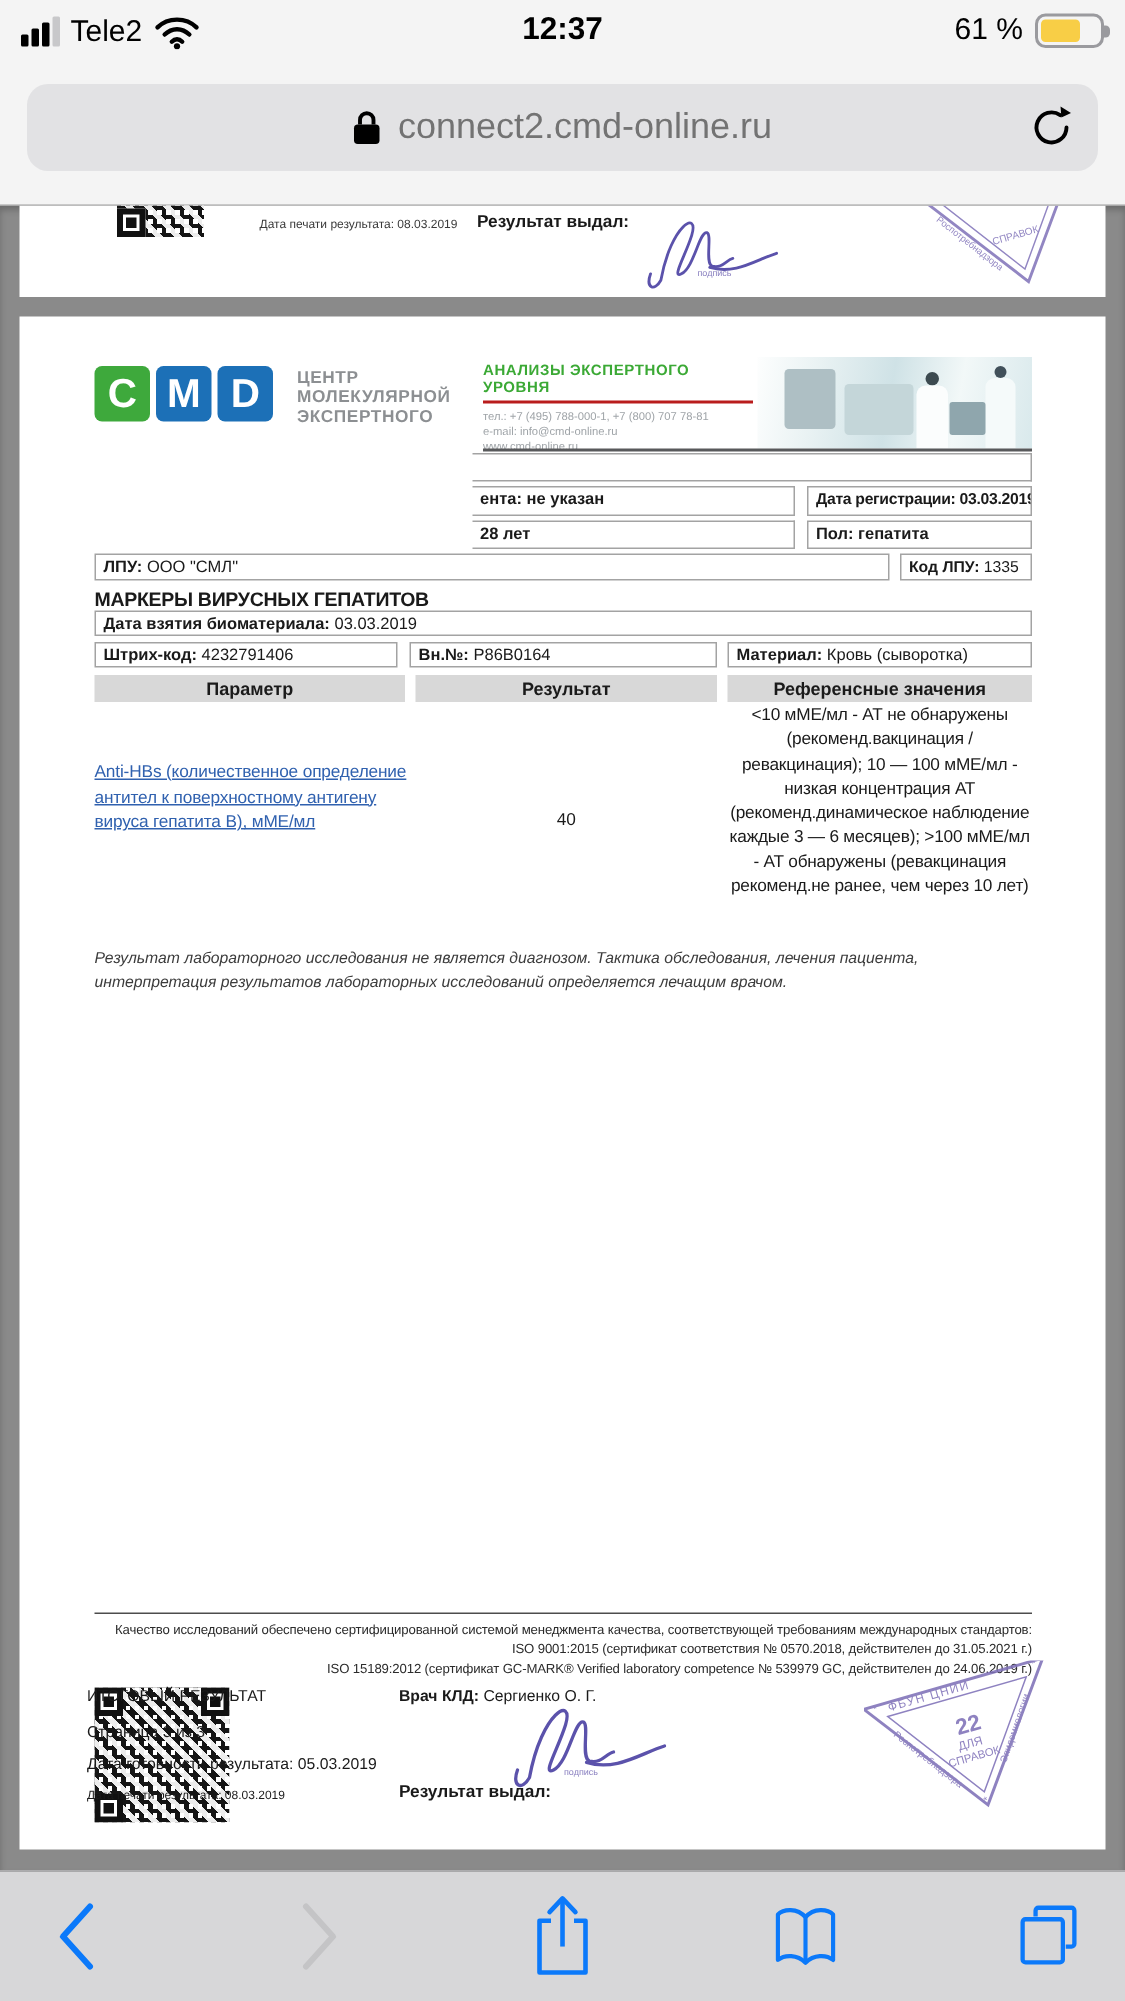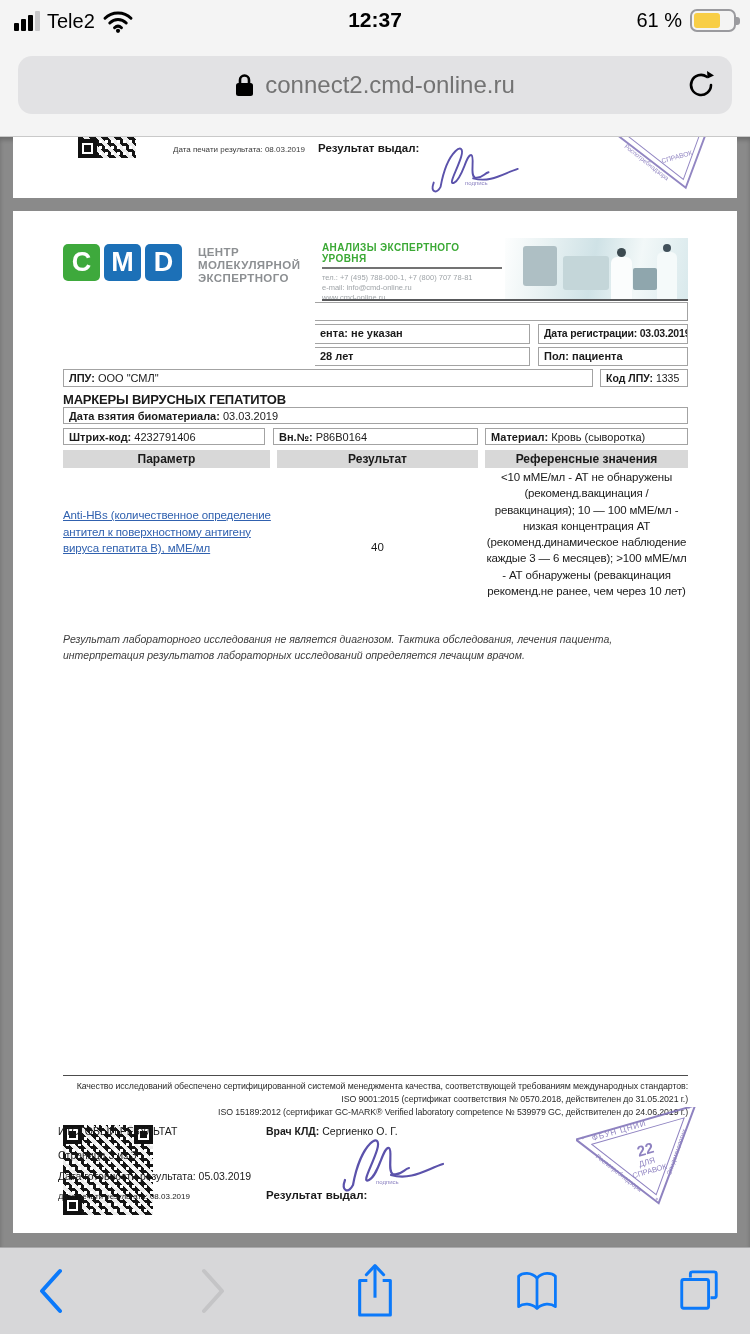--- a/index.html
+++ b/index.html
@@ -48,21 +48,21 @@
   .smallprint{font-size:8px;color:#3a3a3a;}
   .fbox{position:absolute;border:1px solid #a3a3a3;font-size:11px;padding:2px 5px 0;box-sizing:border-box;white-space:nowrap;overflow:hidden;color:#1a1a1a;}
   .noleft{border-left:none;}
 
   
   .logo-row{position:absolute;left:50px;top:33px;display:flex;align-items:flex-start;}
   .lsq{width:37px;height:37px;border-radius:5px;color:#fff;font-weight:bold;font-size:27px;display:flex;align-items:center;justify-content:center;margin-right:4px;}
   .lsq.g{background:#3ea93c;}.lsq.bl{background:#1c70b7;}
   .orgname{margin-left:12px;padding-top:2px;font-size:11.5px;font-weight:bold;color:#8c8f92;line-height:13px;letter-spacing:.4px;}
   .hdr-right{position:absolute;left:309px;top:31px;width:180px;}
-  .slogan{font-size:10px;font-weight:bold;color:#3ba935;letter-spacing:.4px;border-bottom:2px solid #737373;padding-bottom:3px;display:inline-block;}
+  .slogan{font-size:10px;font-weight:bold;color:#3ba935;letter-spacing:.4px;border-bottom:2px solid #b91c1c;padding-bottom:3px;display:inline-block;}
   .contacts{margin-top:4px;font-size:7.5px;color:#9fa4a8;line-height:10px;}
   .photo{position:absolute;left:492px;top:27px;width:183px;height:61px;overflow:hidden;
     background:linear-gradient(100deg,#fdfefe 0%,#e9f2f3 22%,#cfe2e6 48%,#f2f8f8 72%,#d9e9ec 100%);}
   .photo .shape{position:absolute;}
   .hrule{position:absolute;left:309px;top:88px;width:366px;height:2px;background:#58595b;}
 
   
   .thcell{position:absolute;top:239px;height:18px;background:#d8d8d8;font-size:12px;font-weight:bold;text-align:center;padding-top:2px;box-sizing:border-box;color:#1a1a1a;}
 
   .paramlink{position:absolute;left:50px;top:296px;width:214px;font-size:11.5px;line-height:16.5px;color:#3061af;text-decoration:underline;letter-spacing:-.1px;}
@@ -184,21 +184,21 @@
         <div class="shape" style="left:158px;top:6px;width:8px;height:8px;background:#41505a;border-radius:50%;"></div>
         <div class="shape" style="left:152px;top:14px;width:20px;height:47px;background:#f5fafa;border-radius:6px 6px 0 0;"></div>
         <div class="shape" style="left:128px;top:30px;width:24px;height:22px;background:#8fa6ad;border-radius:2px;"></div>
       </div>
       <div class="hrule"></div>
 
       <div class="fbox noleft" style="left:302px;top:91px;width:373px;height:19px;"></div>
       <div class="fbox noleft b" style="left:302px;top:113px;width:215px;height:20px;">ента: не указан</div>
       <div class="fbox b" style="left:525px;top:113px;width:150px;height:20px;font-size:10.5px;letter-spacing:-.2px;">Дата регистрации: 03.03.2019</div>
       <div class="fbox noleft b" style="left:302px;top:136px;width:215px;height:19px;">28 лет</div>
-      <div class="fbox b" style="left:525px;top:136px;width:150px;height:19px;">Пол: пациента</div>
+      <div class="fbox b" style="left:525px;top:136px;width:150px;height:19px;">Пол: гепатита</div>
       <div class="fbox" style="left:50px;top:158px;width:530px;height:18px;"><span class="b">ЛПУ:</span> <span>ООО "СМЛ"</span></div>
       <div class="fbox" style="left:587px;top:158px;width:88px;height:18px;font-size:10.5px;"><span class="b">Код ЛПУ:</span> <span>1335</span></div>
 
       <div class="abs b" style="left:50px;top:181px;font-size:13px;letter-spacing:-.2px;">МАРКЕРЫ ВИРУСНЫХ ГЕПАТИТОВ</div>
       <div class="fbox" style="left:50px;top:196px;width:625px;height:17px;"><span class="b">Дата взятия биоматериала:</span> <span>03.03.2019</span></div>
       <div class="fbox" style="left:50px;top:217px;width:202px;height:17px;"><span class="b">Штрих-код:</span> <span>4232791406</span></div>
       <div class="fbox" style="left:260px;top:217px;width:205px;height:17px;"><span class="b">Вн.№:</span> <span>P86B0164</span></div>
       <div class="fbox" style="left:472px;top:217px;width:203px;height:17px;"><span class="b">Материал:</span> <span>Кровь (сыворотка)</span></div>
 
       <div class="thcell" style="left:50px;width:207px;">Параметр</div>

